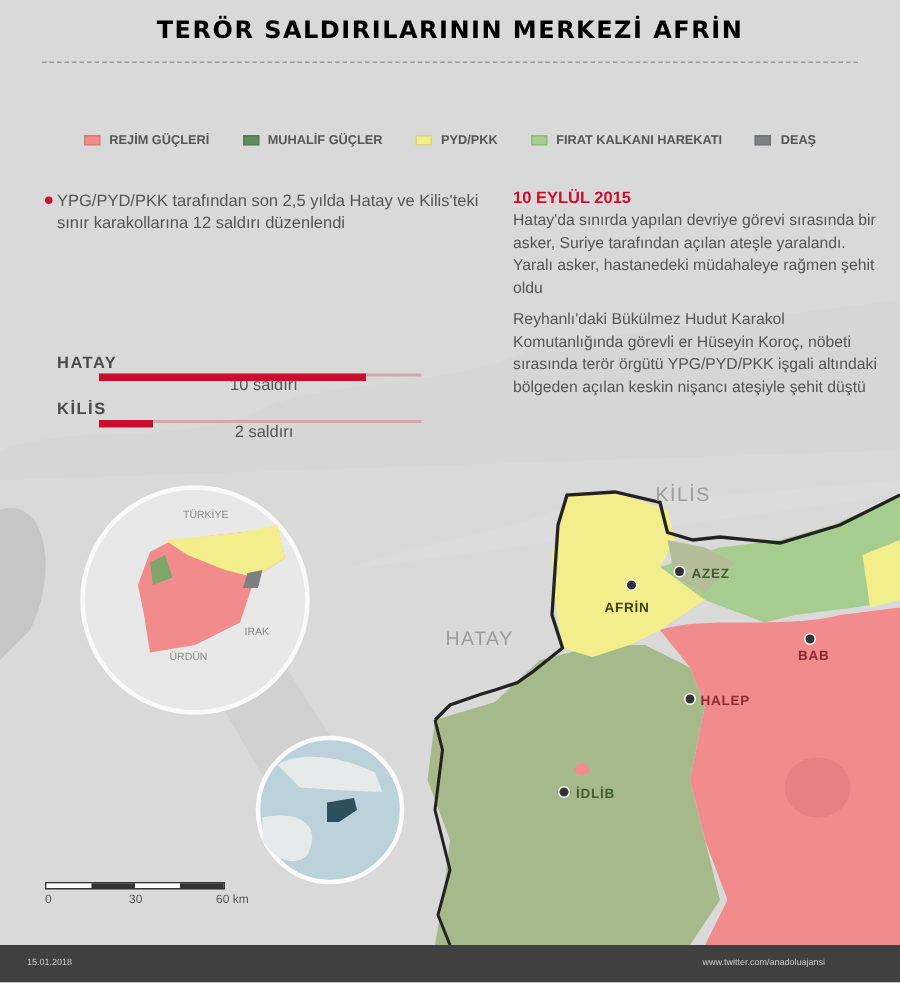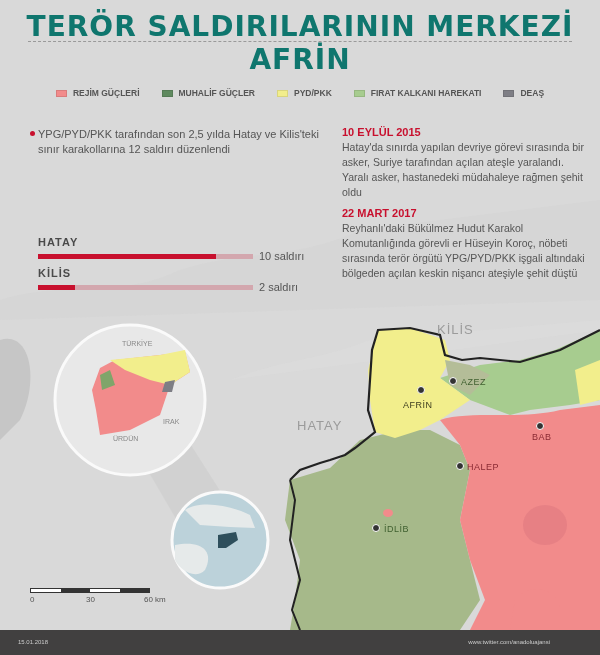--- a/index.html
+++ b/index.html
@@ -1,38 +1,38 @@
 <!DOCTYPE html>
 <html><head>
 <meta charset="utf-8">
 <style>
   * { box-sizing: border-box; margin: 0; padding: 0; }
   html, body { width: 600px; height: 655px; overflow: hidden; background: #d9d9d9; }
   body { font-family: "Liberation Sans", "DejaVu Sans", sans-serif; color: #4a4a4a; position: relative; }
   #root { position: relative; width: 600px; height: 655px; background: #d9d9d9; overflow: hidden; }
   .map-svg { position: absolute; left: 0; top: 0; width: 600px; height: 655px; }
-  .title { position: absolute; left: 0; top: 10px; width: 600px; text-align: center; font-weight: 900; font-size: 28px; letter-spacing: 1px; color: #0f766e; font-family: "DejaVu Sans", sans-serif; }
+  .title { position: absolute; left: 0; top: 10px; width: 600px; text-align: center; font-weight: 900; font-size: 16px; letter-spacing: 1px; color: #000000; font-family: "DejaVu Sans", sans-serif; }
   .divider { position: absolute; left: 28px; top: 41px; width: 544px; border-top: 1px dashed #9a9a9a; }
   .subtitle { position: absolute; left: 20px; top: 47px; width: 560px; text-align: center; font-size: 11.5px; line-height: 16px; color: #555; }
   .legend { position: absolute; top: 88px; left: 0; width: 600px; display: flex; justify-content: center; gap: 22px; font-size: 8.5px; color: #555; font-weight: bold; text-align: center; }
   .legend-item { display: flex; align-items: center; gap: 6px; }
   .swatch { width: 11px; height: 7px; border: 1px solid rgba(0,0,0,0.1); }
   .bullets { position: absolute; left: 30px; top: 127px; width: 290px; font-size: 11px; line-height: 15px; color: #555; }
   .bullet { position: relative; padding-left: 8px; margin-bottom: 15px; }
   .bullet::before { content: ""; position: absolute; left: 0; top: 4px; width: 5px; height: 5px; border-radius: 50%; background: #c8102e; }
   .bars { position: absolute; left: 38px; top: 236px; width: 270px; }
   .bar-label { font-size: 11px; font-weight: bold; color: #4a4a4a; letter-spacing: 1px; height: 13px; }
-  .bar-row { display: flex; align-items: center; height: 14px; margin-bottom: 4px; }
+  .bar-row { display: flex; align-items: center; height: 14px; margin-bottom: 4px; flex-direction: column; }
   .bar-track { position: relative; width: 215px; height: 5px; background: #d3a7ae; }
   .bar-fill { position: absolute; left: 0; top: 0; height: 5px; background: #c8102e; }
   .bar-value { margin-left: 6px; font-size: 11px; color: #555; }
   .events { position: absolute; left: 342px; top: 125px; width: 250px; font-size: 10.5px; line-height: 15px; color: #555; }
   .event-date { color: #c8102e; font-weight: bold; font-size: 11px; }
   .event-text { margin-bottom: 6px; }
-  .place { position: absolute; font-size: 9px; font-weight: normal; letter-spacing: 0.5px; }
+  .place { position: absolute; font-size: 9px; font-weight: bold; letter-spacing: 0.5px; }
   .region-label { position: absolute; font-size: 13px; color: #9b9b9b; letter-spacing: 1px; }
   .inset-label { position: absolute; font-size: 7px; color: #888; }
   .scale { position: absolute; left: 30px; top: 588px; }
   .scale-bar { display: flex; width: 120px; height: 5px; border: 1px solid #333; }
   .scale-bar span { flex: 1; }
   .scale-labels { position: relative; width: 150px; height: 12px; font-size: 8px; color: #555; margin-top: 2px; }
   .scale-labels span { position: absolute; }
   .footer { position: absolute; left: 0; top: 630px; width: 600px; height: 25px; background: #414040; }
   .footer-date { position: absolute; left: 18px; top: 9px; font-size: 6px; color: #ccc; }
   .footer-link { position: absolute; right: 50px; top: 9px; font-size: 6px; color: #ccc; }
@@ -124,21 +124,20 @@
       <div class="bar-track">
         <div class="bar-fill" style="width:17%"></div>
       </div>
       <span class="bar-value">2 saldırı</span>
     </div>
   </div>
 
   <div class="events">
     <div class="event-date">10 EYLÜL 2015</div>
     <div class="event-text">Hatay'da sınırda yapılan devriye görevi sırasında bir asker, Suriye tarafından açılan ateşle yaralandı. Yaralı asker, hastanedeki müdahaleye rağmen şehit oldu</div>
-    <div class="event-date">22 MART 2017</div>
     <div class="event-text">Reyhanlı'daki Bükülmez Hudut Karakol Komutanlığında görevli er Hüseyin Koroç, nöbeti sırasında terör örgütü YPG/PYD/PKK işgali altındaki bölgeden açılan keskin nişancı ateşiyle şehit düştü</div>
   </div>
 
   <div class="region-label" style="left:437px;top:322px;">KİLİS</div>
   <div class="region-label" style="left:297px;top:418px;">HATAY</div>
 
   <div class="place" style="left:411px;top:386px;">
     <span style="display:inline-block;width:8px;height:8px;border-radius:50%;background:#333;border:1.5px solid #fff;margin-left:6px;"></span>
   </div>
   <div class="place" style="left:403px;top:400px;color:#3d3d1f;">AFRİN</div>

